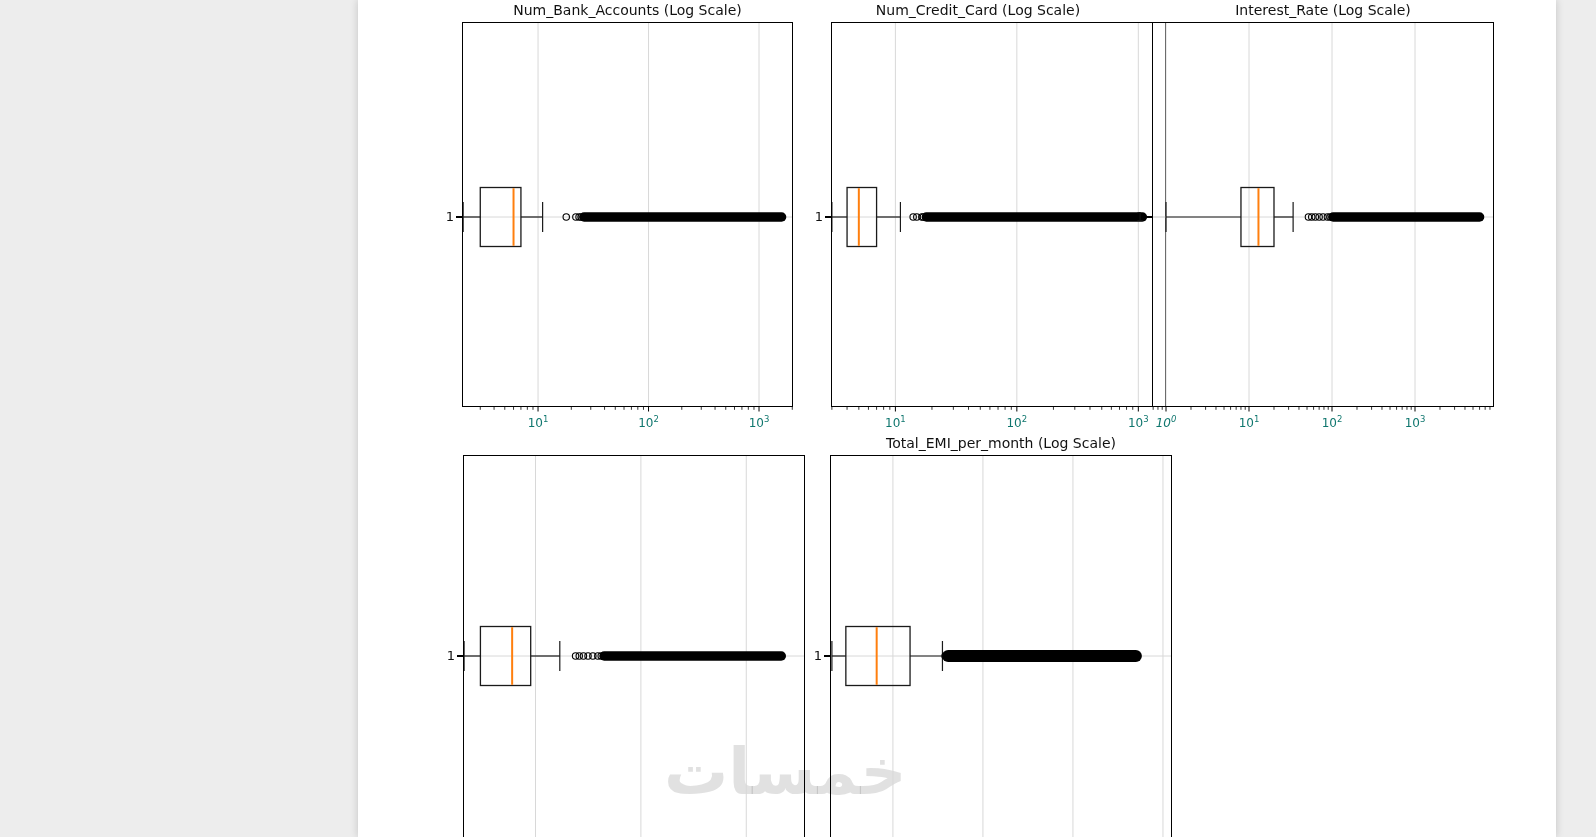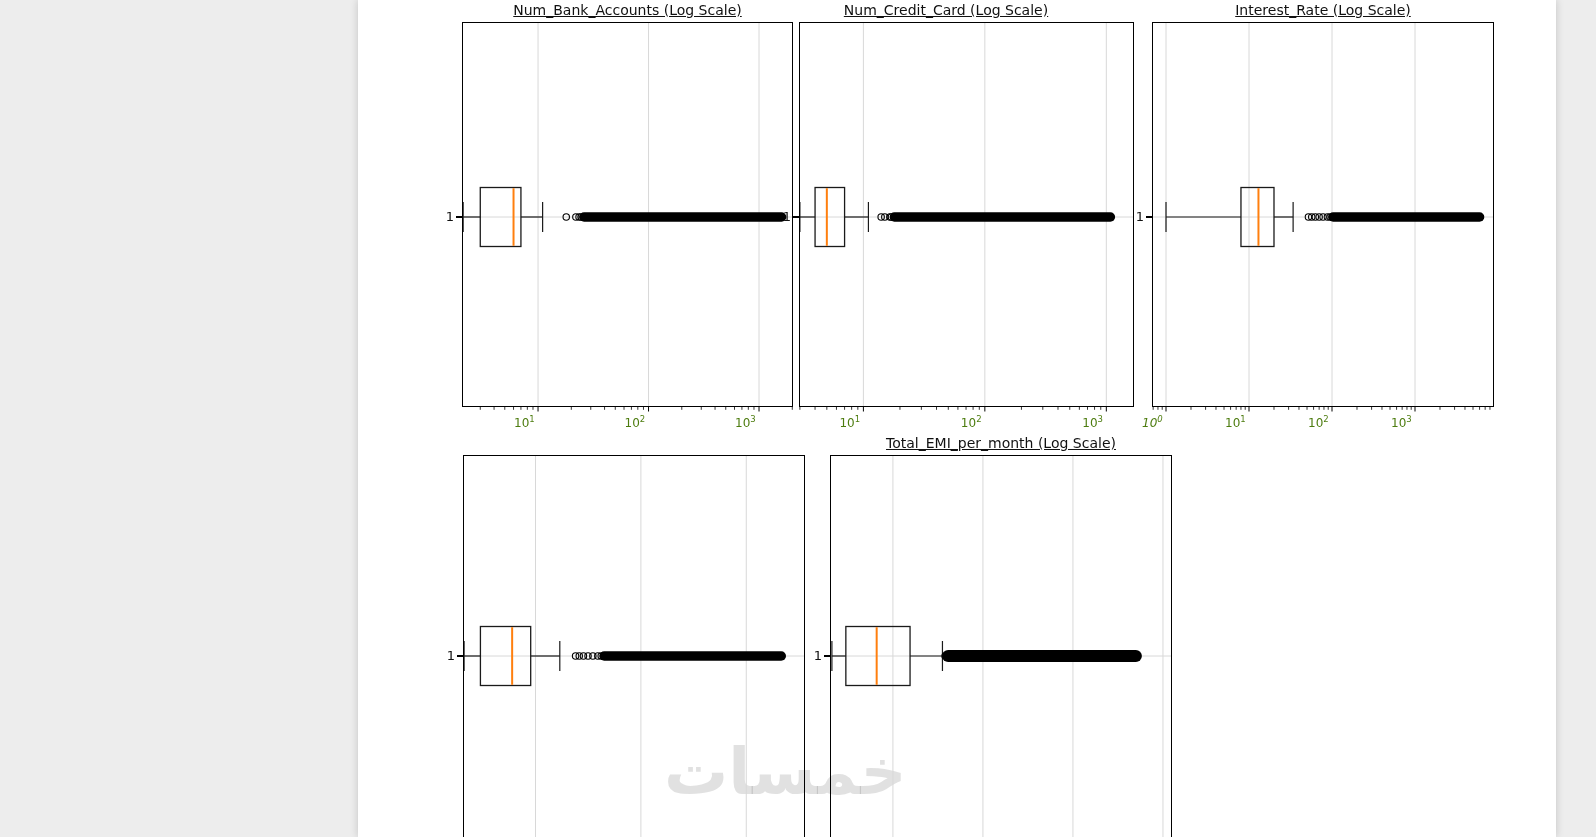--- a/index.html
+++ b/index.html
@@ -4,24 +4,24 @@
 <style>
   html,body{margin:0;padding:0;background:#ededed;}
   #screen{position:relative;width:1596px;height:837px;background:#ededed;overflow:hidden;
           font-family:"DejaVu Sans",sans-serif;color:#111;}
   #page{position:absolute;left:358px;top:0;width:1198px;height:837px;background:#ffffff;
         box-shadow:0 0 8px rgba(0,0,0,0.18);z-index:1;}
   #watermark{position:absolute;z-index:5;left:664px;top:740px;font-size:64px;font-weight:bold;
              color:rgba(70,70,70,0.16);letter-spacing:1px;white-space:nowrap;line-height:1;text-align:right;}
   .plot{position:absolute;z-index:10;}
   .plot-title{position:absolute;top:-20px;left:-30px;right:-30px;text-align:center;
-              font-size:14px;color:#111;white-space:nowrap;text-decoration:underline;}
+              font-size:14px;color:#111;white-space:nowrap;}
   .axes-layer{position:absolute;left:0;top:0;overflow:visible;}
-  .xtick-label{position:absolute;width:48px;margin-left:-24px;
-               font-size:12px;color:#4d7c0f;white-space:nowrap;}
+  .xtick-label{position:absolute;width:48px;margin-left:-24px;text-align:center;
+               font-size:12px;color:#0f766e;white-space:nowrap;}
   .xtick-label sup{font-size:8.5px;}
   .ytick-label{position:absolute;left:-26px;width:18px;text-align:right;
                font-size:13px;color:#111;line-height:14px;}
   .ytick-mark{position:absolute;left:-6px;width:6px;height:1.2px;background:#000;}
 </style>
 </head>
 <body>
 
 <div id="screen">
   <div id="page"></div>
@@ -77,21 +77,21 @@
         <circle cx="128.6690945666116" cy="195" r="3.2" fill="none" stroke="#000000" stroke-width="1.1"></circle>
         <line x1="122.04343727246398" y1="195" x2="319.5779642338726" y2="195" stroke="#000000" stroke-width="9.5" stroke-linecap="round"></line>
         <rect x="0.5" y="0.5" width="330" height="384" fill="none" stroke="#000000" stroke-width="1"></rect>
       </svg>
       <div class="xtick-label" style="left: 76.0444px; top: 392px;"><span>10</span><sup>1</sup></div>
       <div class="xtick-label" style="left: 186.535px; top: 392px;"><span>10</span><sup>2</sup></div>
       <div class="xtick-label" style="left: 297.025px; top: 392px;"><span>10</span><sup>3</sup></div>
       <div class="ytick-mark" style="top: 194.4px;"></div>
       <div class="ytick-label" style="top: 188px;">1</div>
     </div>
-  <div class="plot" id="plot-1" style="left: 799px; top: 22px; width: 294px; height: 385px;">
+  <div class="plot" id="plot-1" style="left: 831px; top: 22px; width: 294px; height: 385px;">
     <div class="plot-title">Num_Credit_Card (Log Scale)</div>
   <svg width="335" height="385" class="axes-layer" style="overflow: visible;">
         <line x1="64.39646806659336" y1="0" x2="64.39646806659336" y2="385" stroke="#d8d8d8" stroke-width="1"></line>
         <line x1="185.85844877370056" y1="0" x2="185.85844877370056" y2="385" stroke="#d8d8d8" stroke-width="1"></line>
         <line x1="307.3204294808078" y1="0" x2="307.3204294808078" y2="385" stroke="#d8d8d8" stroke-width="1"></line>
         <line x1="0" y1="195" x2="335" y2="195" stroke="#d8d8d8" stroke-width="1"></line>
         <line x1="0.8865799951965699" y1="385" x2="0.8865799951965699" y2="387.8" stroke="#000000" stroke-width="0.8"></line>
         <line x1="16.06188641068425" y1="385" x2="16.06188641068425" y2="387.8" stroke="#000000" stroke-width="0.8"></line>
         <line x1="27.83276854099431" y1="385" x2="27.83276854099431" y2="387.8" stroke="#000000" stroke-width="0.8"></line>
         <line x1="37.45027952079562" y1="385" x2="37.45027952079562" y2="387.8" stroke="#000000" stroke-width="0.8"></line>

